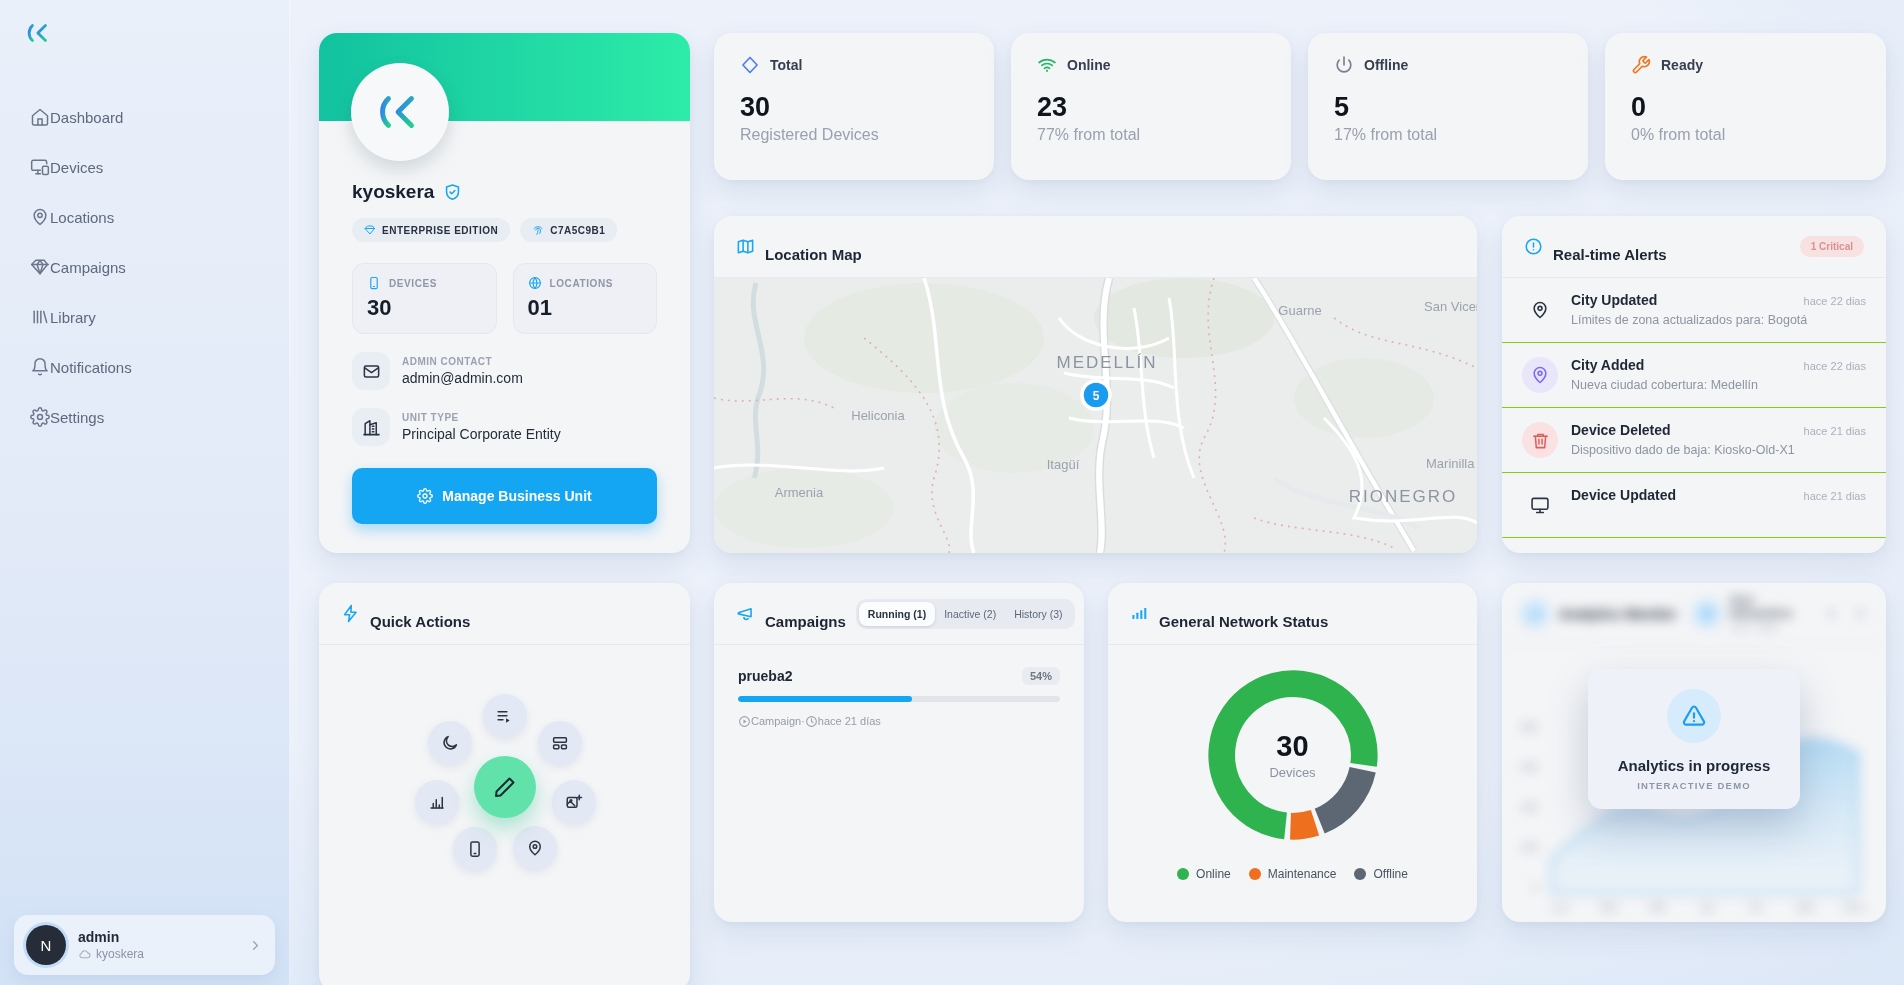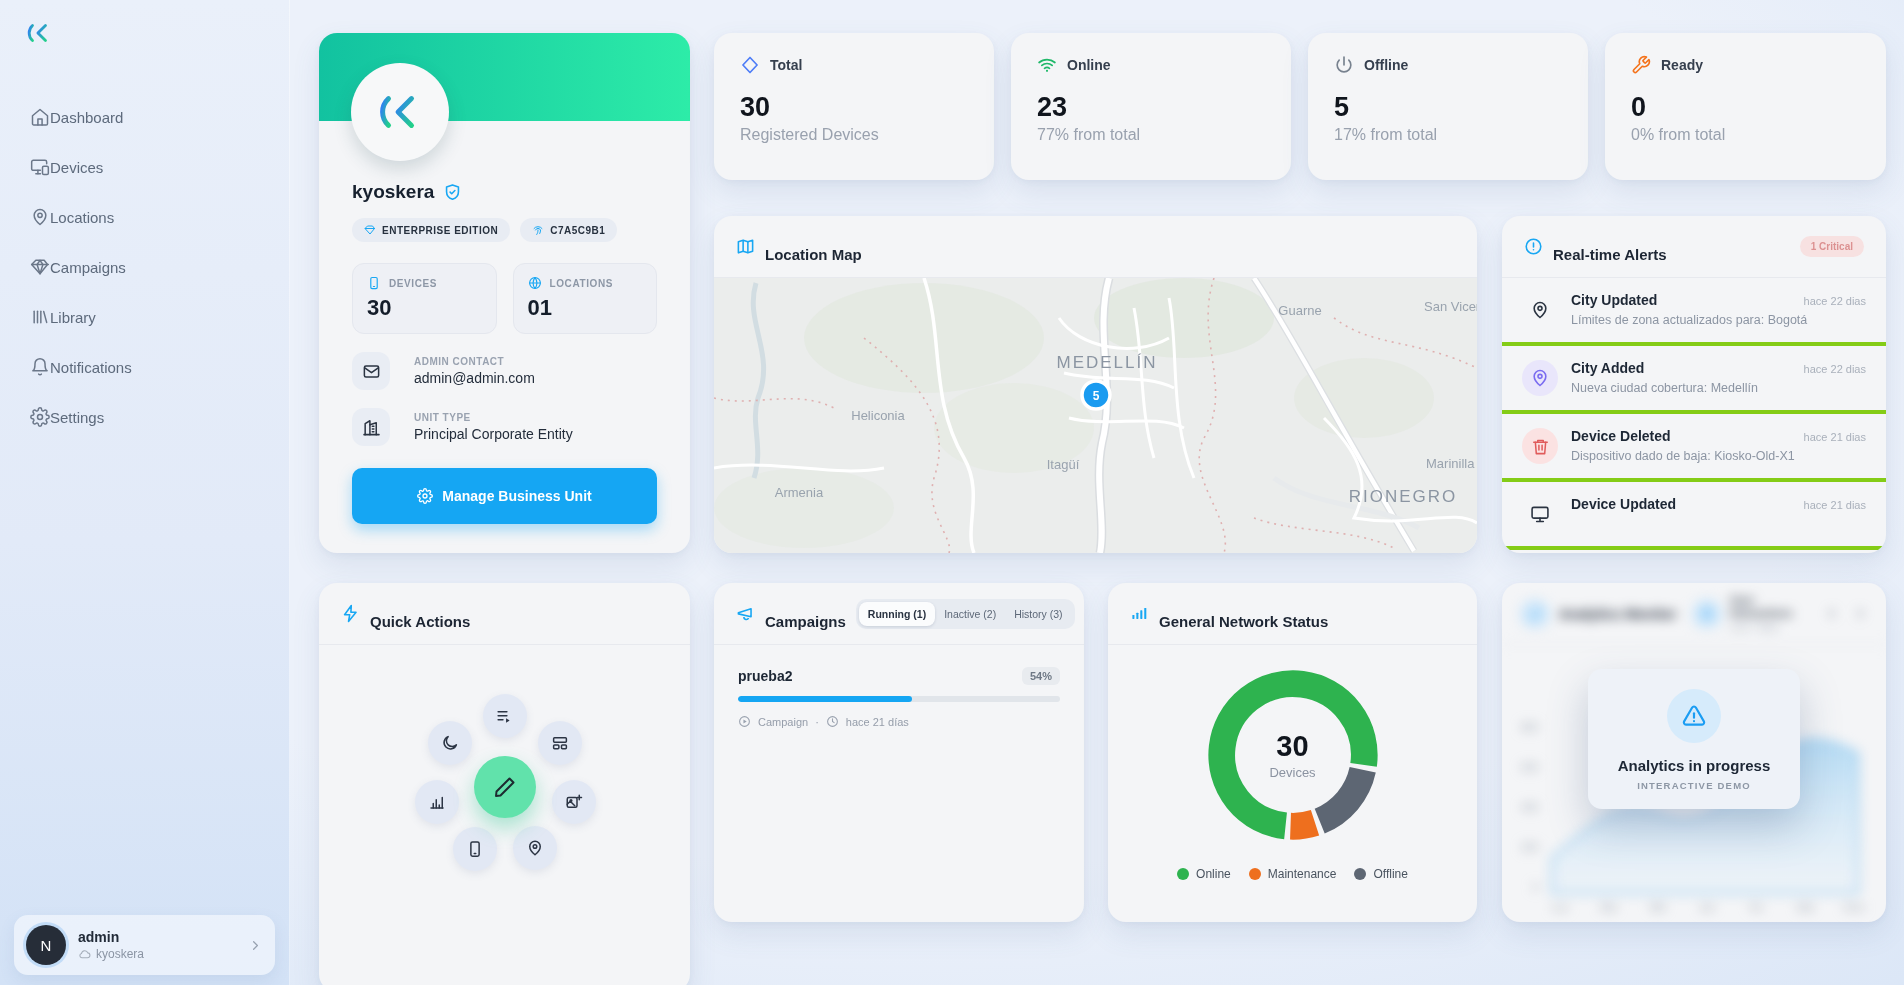--- a/index.html
+++ b/index.html
@@ -49,21 +49,21 @@
   .bu-badges { display:flex; gap:10px; margin-top:15px; }
   .badge-pill { display:flex; align-items:center; gap:6px; background:#e8ecf3; border-radius:999px;
     padding:6px 12px; font-size:10px; font-weight:bold; letter-spacing:.5px; color:#27313f; }
   .badge-pill .bi { color:#18a7f3; display:flex; }
   .bu-metrics { display:flex; gap:16px; margin-top:21px; }
   .metric-box { width:146px; background:#eef0f5; border:1px solid #e4e7ee; border-radius:12px; padding:12px 14px; }
   .metric-label { display:flex; align-items:center; gap:8px; font-size:10px; font-weight:bold;
     letter-spacing:.6px; color:#8d97a6; }
   .metric-label .mi { color:#18a7f3; display:flex; }
   .metric-value { font-size:22px; font-weight:bold; color:#141d2a; margin-top:5px; }
-  .bu-info { display:flex; gap:24px; margin-top:18px; align-items:center; }
+  .bu-info { display:flex; gap:12px; margin-top:18px; align-items:center; }
   .info-ic { width:38px; height:38px; border-radius:12px; background:#e9edf4; color:#2b3442;
     display:flex; align-items:center; justify-content:center; flex:0 0 auto; }
   .info-label { font-size:10px; font-weight:bold; letter-spacing:.5px; color:#99a2b0; }
   .info-value { font-size:14px; color:#232d3b; margin-top:3px; }
   .manage-btn { margin-top:22px; width:100%; height:56px; border:none; border-radius:10px;
     background:#15a6f3; color:#fff; font-family:inherit; font-size:14px; font-weight:bold;
     display:flex; align-items:center; justify-content:center; gap:9px; cursor:pointer;
     box-shadow:0 6px 14px rgba(21,166,243,.35); }
 
   
@@ -78,21 +78,21 @@
   .map-card { left:714px; top:216px; width:763px; height:337px; }
   .map-area { position:absolute; top:62px; left:0; right:0; bottom:0; cursor:grab; }
   .map-area svg { width:100%; height:100%; }
   .mlabel { fill:#99a3ae; font-size:13px; font-family:"Liberation Sans",sans-serif; }
   .mlabel-big { fill:#8b95a2; font-size:17px; letter-spacing:2px; font-family:"Liberation Sans",sans-serif; }
 
   
   .alerts-card { left:1502px; top:216px; width:384px; height:337px; }
   .crit-badge { margin-left:auto; background:#f7e1e1; color:#dc9191; font-size:10px; font-weight:bold;
     border-radius:999px; padding:5px 11px; }
-  .alert-row { display:flex; gap:13px; padding:14px 20px; border-bottom:4px solid #84cc16; cursor:pointer; }
+  .alert-row { display:flex; gap:13px; padding:14px 20px; border-bottom:1px solid #84cc16; cursor:pointer; }
   .alert-ic { width:36px; height:36px; border-radius:50%; display:flex; align-items:center;
     justify-content:center; flex:0 0 auto; color:#2b3442; }
   .alert-ic.purple { background:#e9e6fb; color:#7a6cf0; }
   .alert-ic.red { background:#fbe2e2; color:#e05b5b; }
   .alert-main { flex:1; min-width:0; }
   .alert-title { font-size:14px; font-weight:bold; color:#1d2735; }
   .alert-desc { font-size:12.5px; color:#8c95a3; margin-top:5px; white-space:nowrap; }
   .alert-time { font-size:11px; color:#a9b0bb; margin-top:2px; }
 
   
@@ -112,21 +112,21 @@
   .tabs { margin-left:auto; display:flex; background:#e7ebf1; border-radius:10px; padding:3px; }
   .tab { font-size:10.5px; color:#5d6878; padding:6px 9px; border-radius:8px; cursor:pointer; white-space:nowrap; }
   .tab.active { background:#fbfcfd; color:#2a3342; font-weight:bold; box-shadow:0 1px 3px rgba(60,80,110,.18); }
   .camp-body { padding:22px 24px; }
   .camp-name-row { display:flex; align-items:center; }
   .camp-name { font-size:14px; font-weight:bold; color:#1d2735; }
   .camp-pct { margin-left:auto; background:#e8ebef; color:#6e7885; font-size:11px; font-weight:bold;
     border-radius:6px; padding:3px 8px; }
   .progress { margin-top:11px; height:6px; border-radius:999px; background:#e1e5ea; overflow:hidden; }
   .progress > div { height:100%; background:#15a6f3; border-radius:999px; }
-  .camp-meta { display:flex; align-items:center; gap:7px; margin-top:13px; font-size:11px; color:#959daa; }
+  .camp-meta { display:flex; margin-top:13px; font-size:11px; color:#959daa; }
   .camp-meta .cmi { display:flex; color:#9aa2af; }
 
   
   .net-card { left:1108px; top:583px; width:369px; height:339px; }
   .net-body { position:relative; height:277px; display:flex; flex-direction:column; align-items:center; }
   .donut-wrap { position:relative; width:196px; height:196px; margin-top:12px; }
   .donut-center { position:absolute; inset:0; display:flex; flex-direction:column; align-items:center;
     justify-content:center; pointer-events:none; }
   .donut-value { font-size:29px; font-weight:bold; color:#10151d; }
   .donut-label { font-size:13px; color:#8b93a1; margin-top:2px; }

